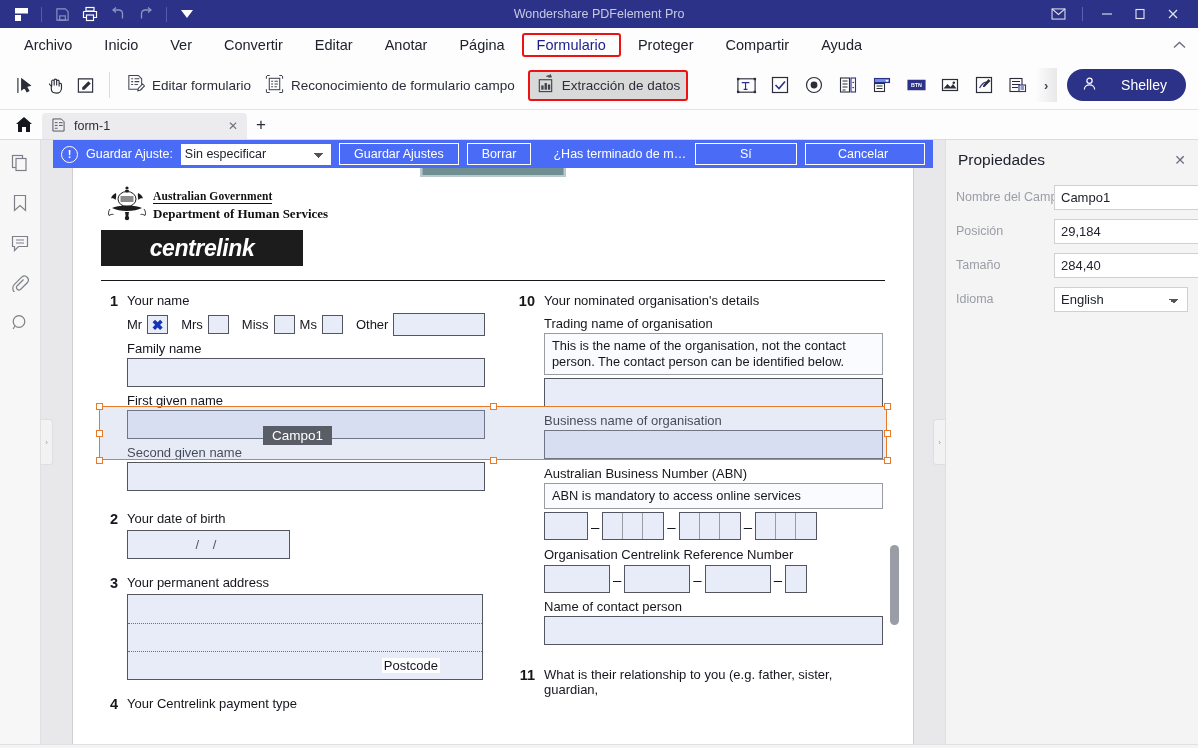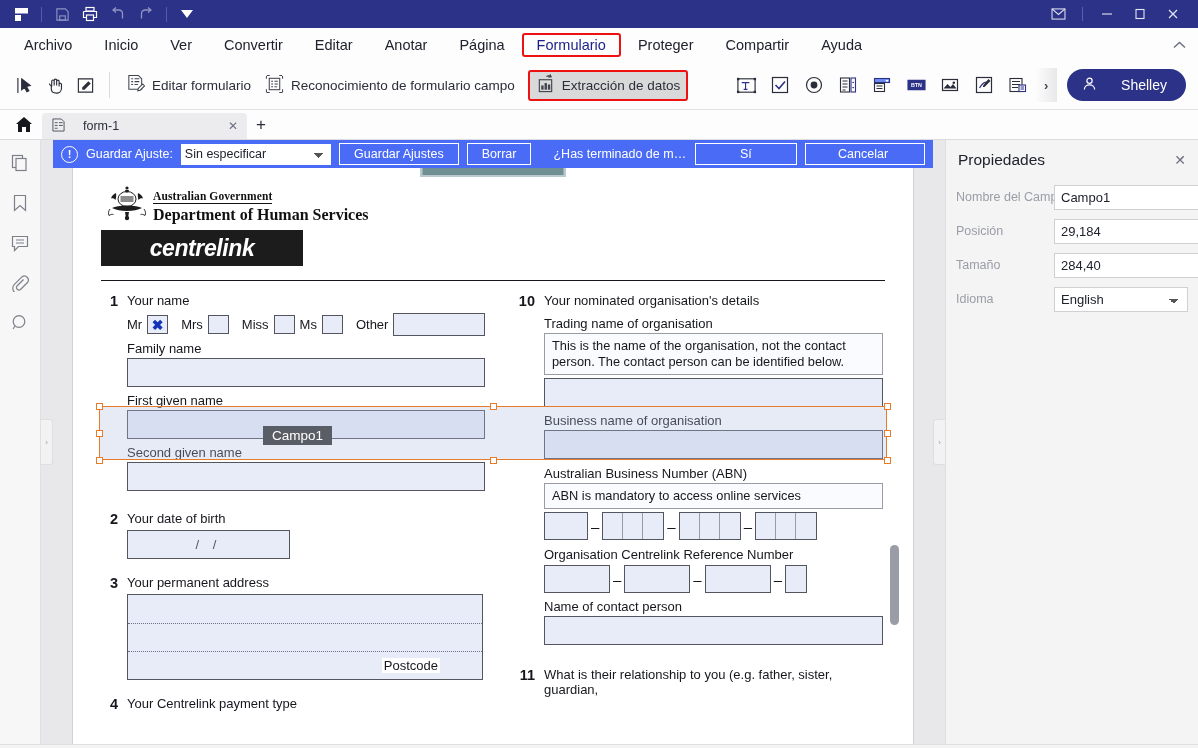--- a/index.html
+++ b/index.html
@@ -94,21 +94,21 @@
   }
 
   
   .tabstrip {
     height: 30px; background: #fdfdfd; display: flex; align-items: flex-end;
     padding-left: 6px; border-bottom: 1px solid #dcdce0;
   }
   .home-tab { width: 36px; height: 30px; display:flex; align-items:center;
               justify-content:center; }
   .doc-tab {
-    display: flex; align-items: center; gap: 18px;
+    display: flex; align-items: center; gap: 9px;
     background: #ececee; height: 26px; border-radius: 4px 4px 0 0;
     padding: 0 9px 0 10px; min-width: 205px; font-size: 12.5px; color: #2b2e3a;
   }
   .doc-tab .tab-x { margin-left: auto; color: #6c7080; font-size: 12px; }
   .new-tab { width: 28px; height: 28px; display:flex; align-items:center;
              justify-content:center; color:#2b2e3a; font-size:17px; }
 
   
   .body-wrap { display: flex; height: 604px; }
 
@@ -191,21 +191,21 @@
     display: flex; align-items: center; justify-content: center;
   }
   .gov-text { padding-top: 2px; }
   .gov-l1 {
     font-family: "Liberation Serif", serif; font-weight: bold;
     font-size: 11.5px; color: #111; letter-spacing: .1px;
     border-bottom: 1.3px solid #111; padding-bottom: 1px; display: inline-block;
   }
   .gov-l2 {
     font-family: "Liberation Serif", serif; font-weight: bold;
-    font-size: 16px; color: #111; padding-top: 2px;
+    font-size: 13px; color: #111; padding-top: 2px;
   }
   .cl-bar {
     background: #1c1c1c; width: 202px; height: 36px; margin-top: 6px;
     display: flex; align-items: center; justify-content: center;
   }
   .cl-bar span {
     color: #fff; font-style: italic; font-weight: bold; font-size: 23px;
     font-family: "Liberation Sans", sans-serif; letter-spacing: -0.4px;
   }
   .form-title {
@@ -338,20 +338,21 @@
           <path d="M10 1.5 13 4l-3 2.5"></path>
         </svg>
     </div>
     <div class="tb-sep"></div>
     <div class="tb-icon">
       <svg width="14" height="10" viewBox="0 0 14 10">
           <path d="M1 1h12L7 9z" fill="#fff"></path>
         </svg>
     </div>
   </div>
+  <div class="tb-title">Wondershare PDFelement Pro</div>
   <div class="tb-right">
     <div class="tb-btn">
       <svg width="15" height="12" viewBox="0 0 16 13" fill="none" stroke="currentColor" stroke-width="1.1">
           <rect x="1" y="1" width="14" height="11"></rect>
           <path d="M1 1l7 6 7-6"></path>
         </svg>
     </div>
     <div class="tb-vsep"></div>
     <div class="tb-btn">
       <svg width="12" height="12" viewBox="0 0 12 12">

